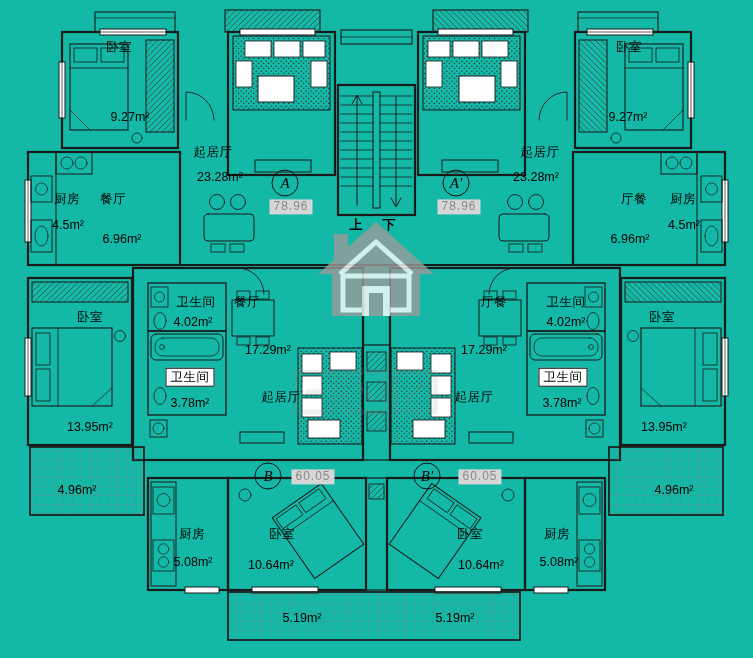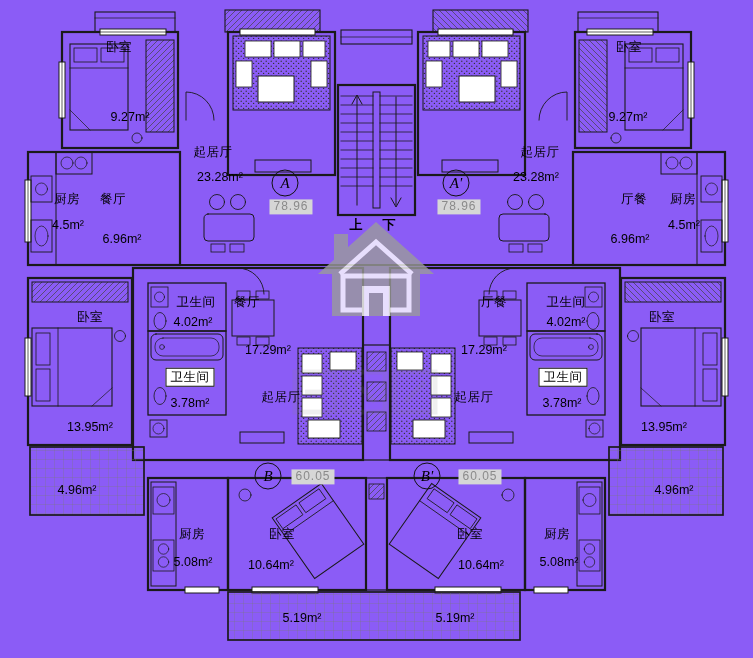--- a/index.html
+++ b/index.html
@@ -1,17 +1,17 @@
 <!DOCTYPE html>
 <html><head>
 <meta charset="utf-8">
 <style>
   html,body{margin:0;padding:0;background:#fff;}
   .stage{
-    position:relative;width:753px;height:658px;background:#8b5cf6;
+    position:relative;width:753px;height:658px;background:#14b8a6;
     font-family:"Liberation Sans", sans-serif;overflow:hidden;
   }
   .stage > svg{position:absolute;left:0;top:0;}
   .lbl{
     position:absolute;transform:translate(-50%,-50%);
     font-size:12.5px;color:#000;white-space:nowrap;line-height:1;
     letter-spacing:0.5px;
   }
   .lbl.area{letter-spacing:0;}
   .lbl.boxed{border:1px solid #111;padding:2px 4px;background:#fff;}

